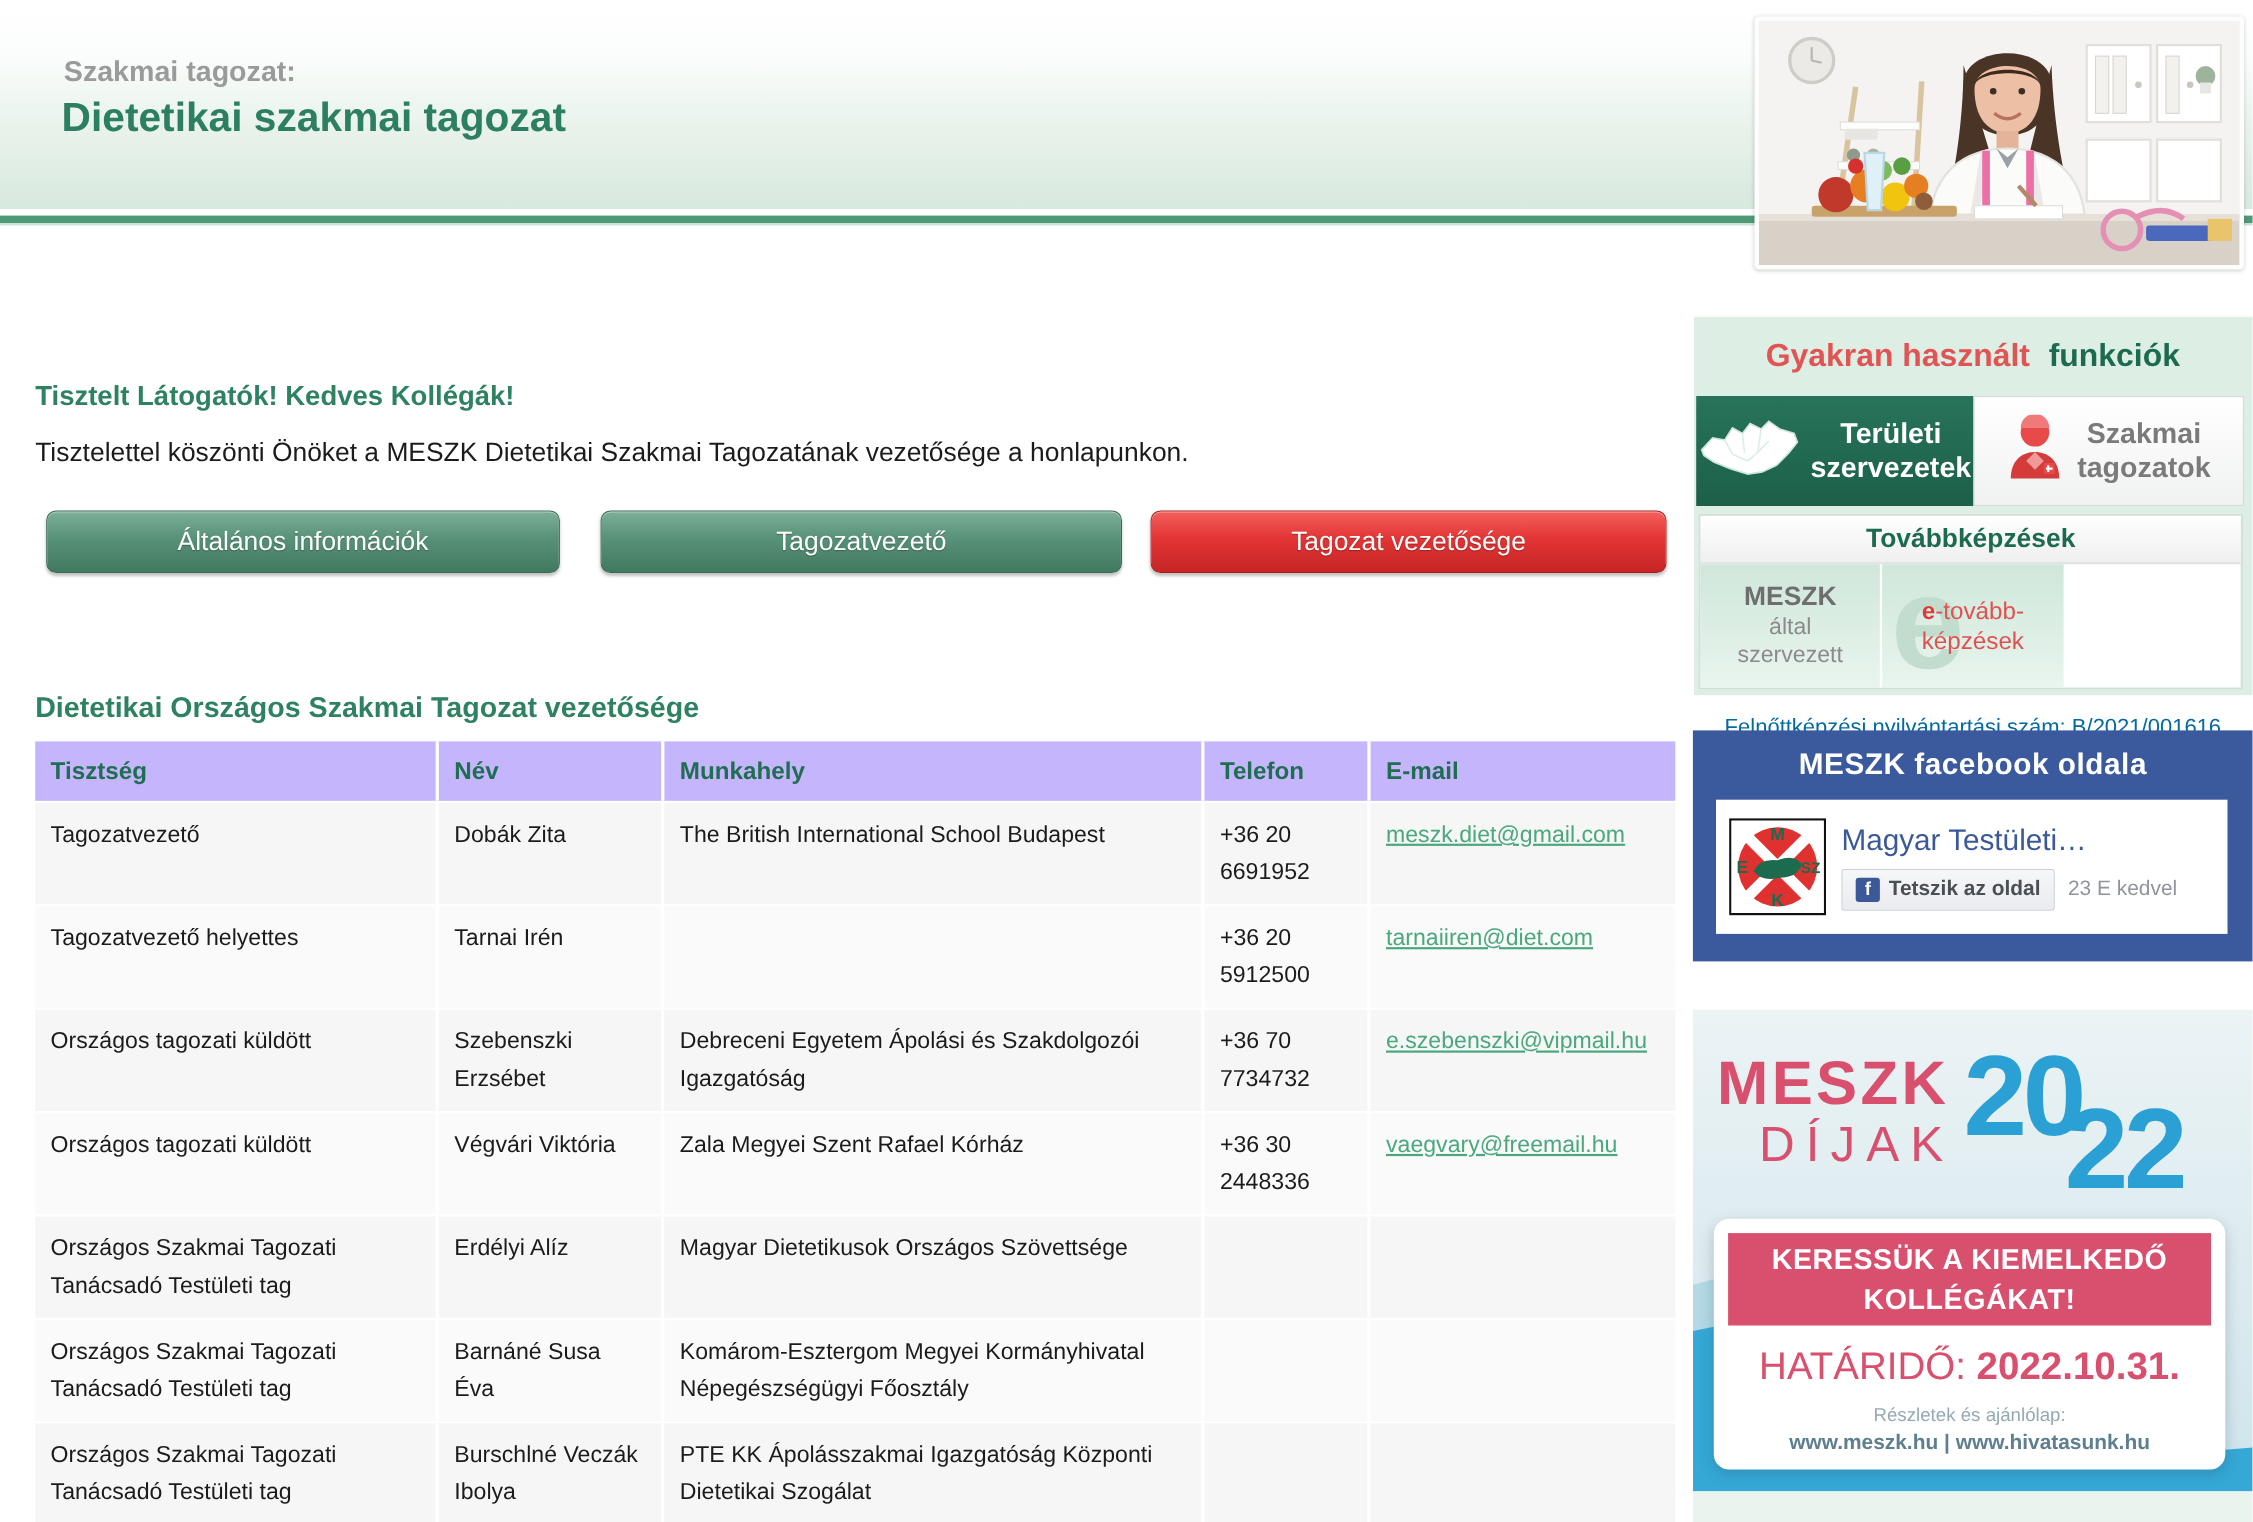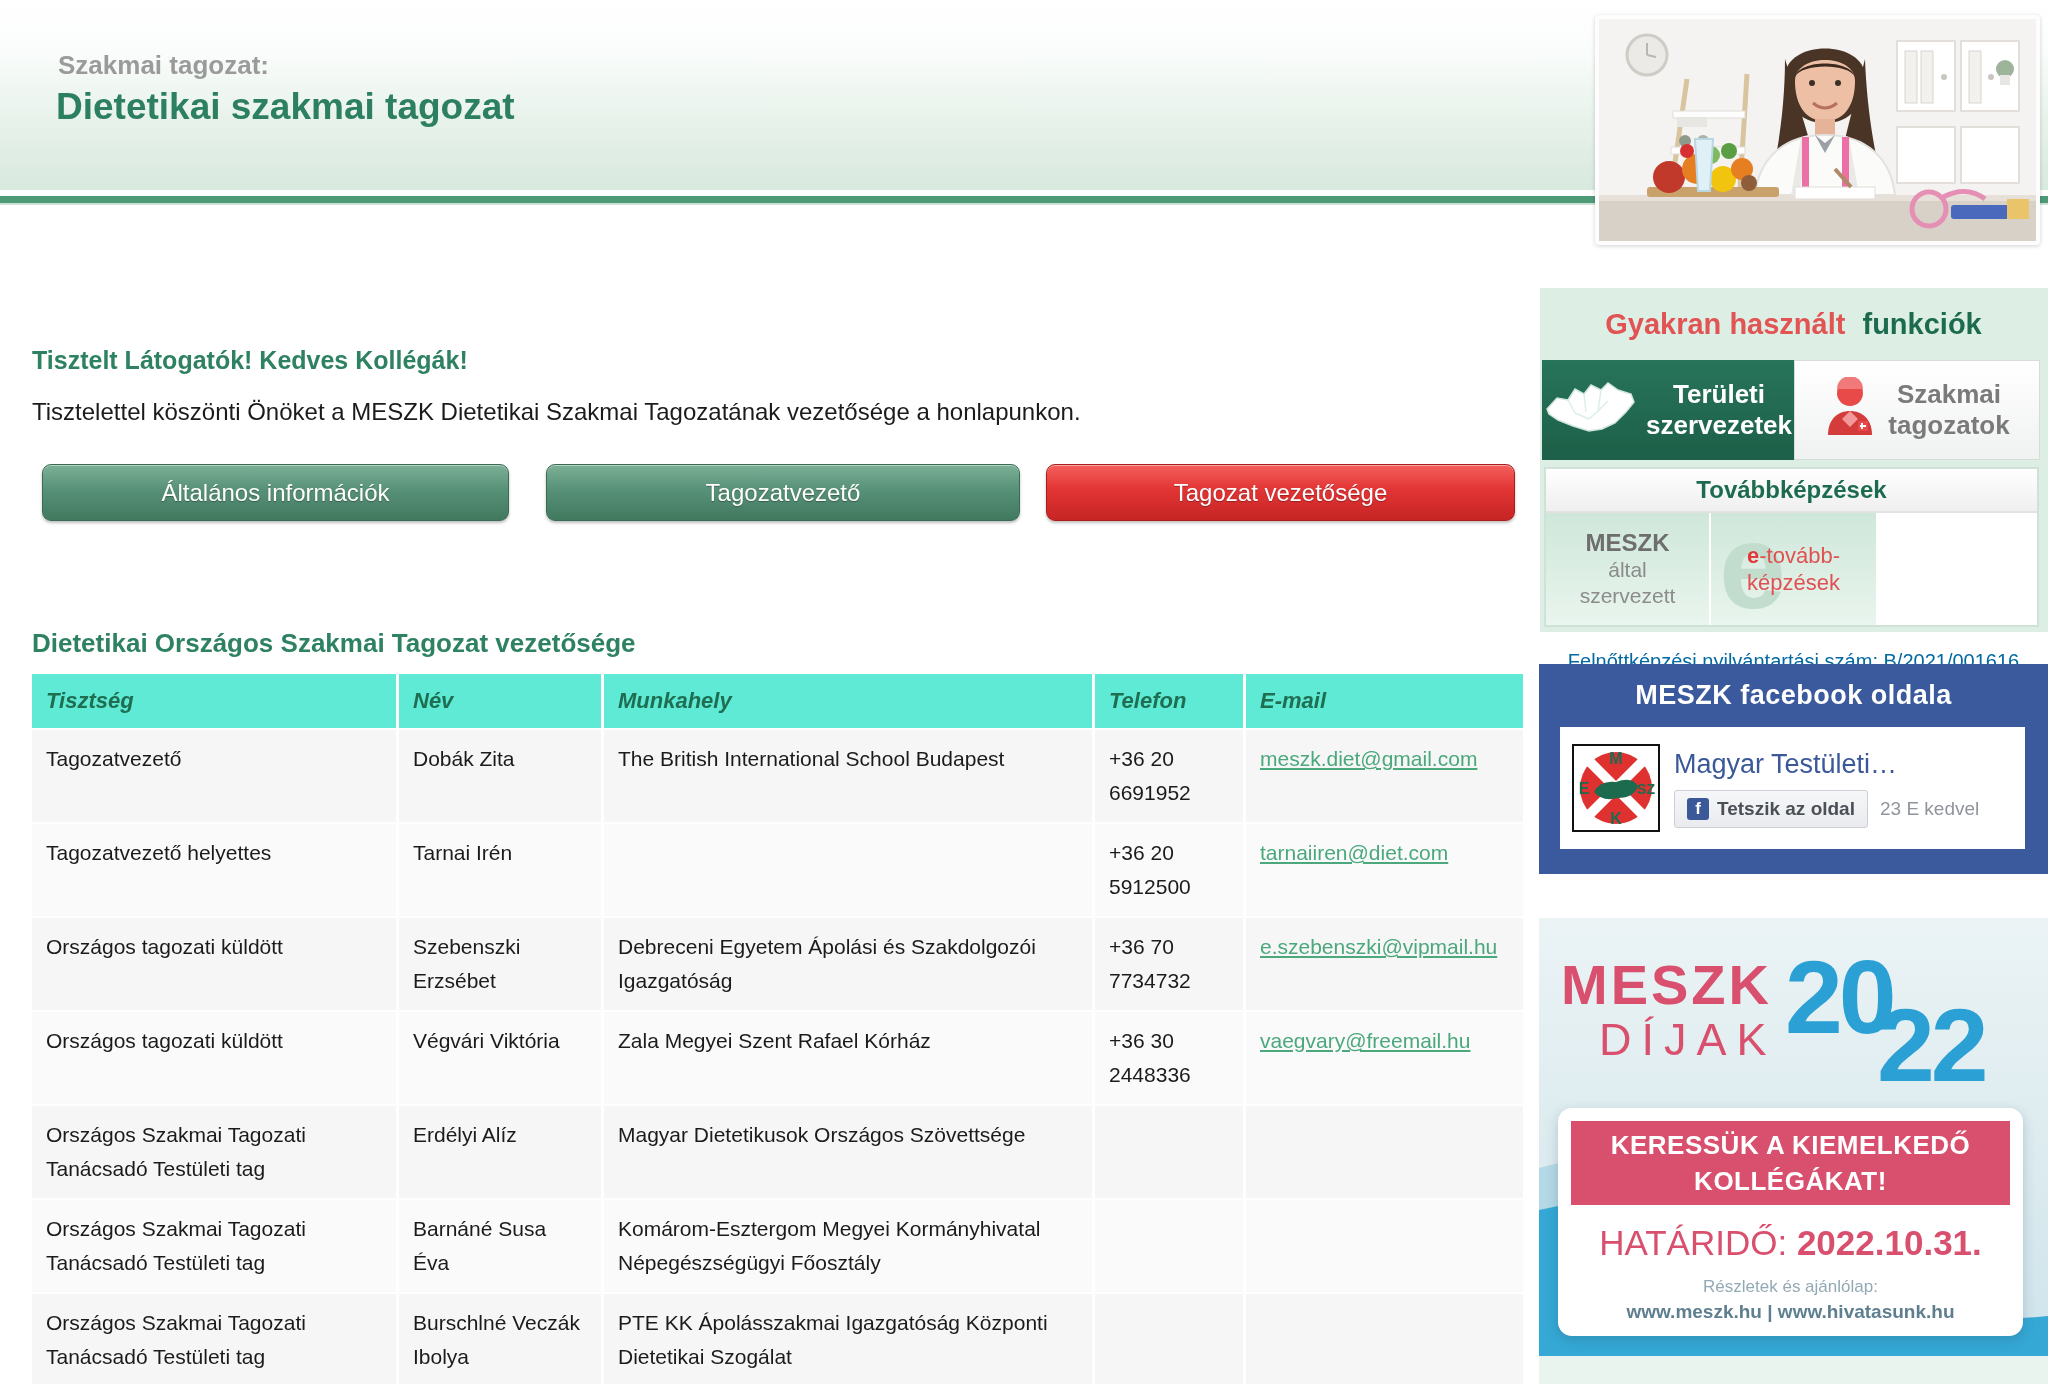--- a/index.html
+++ b/index.html
@@ -27,21 +27,21 @@
   .btn { height:57px; border-radius:9px; color:#fff; font-size:24px; display:flex; align-items:center; justify-content:center; cursor:pointer; }
   .btn-green { width:467px; margin-right:37px; background:linear-gradient(180deg,#7cb097 0%,#579177 45%,#41795f 100%);
                border:1px solid #3a6b54; box-shadow:inset 0 1px 0 rgba(255,255,255,.45), 0 2px 3px rgba(0,0,0,.25); text-shadow:0 1px 1px rgba(0,0,0,.3); }
   .btn-green2 { width:474px; margin-right:26px; }
   .btn-red { width:469px; background:linear-gradient(180deg,#f4605c 0%,#e23434 45%,#c62525 100%);
              border:1px solid #a81e1e; box-shadow:inset 0 1px 0 rgba(255,255,255,.45), 0 2px 3px rgba(0,0,0,.25); text-shadow:0 1px 1px rgba(0,0,0,.3); }
 
   .table-title { position:absolute; left:32px; top:628px; font-size:26px; font-weight:bold; color:#2e8262; }
 
   .tbl { position:absolute; left:32px; top:674px; width:1491px; }
-  .t-head { display:flex; background:#5eead4;font-style:italic; }
+  .t-head { display:flex; background:#c4b5fd; }
   .t-head .cell { font-size:22px; font-weight:bold; color:#1f6e52; padding:14px 14px; min-height:54px; display:flex; align-items:center; }
   .t-row { display:flex; margin-top:2px; }
   .t-row:nth-child(odd) .cell { background:#f6f6f6; }
   .t-row:nth-child(even) .cell { background:#fafafa; }
   .cell { border-right:3px solid #fff; }
   .cell:last-child { border-right:none; }
   .c0{width:367px;} .c1{width:205px;} .c2{width:491px;} .c3{width:151px;} .c4{width:277px;}
   .t-row .cell { font-size:21px; color:#1b1b1b; line-height:34px; padding:12px 14px; min-height:84px; }
   .t-row a { color:#4aa87c; text-decoration:underline; }
 

